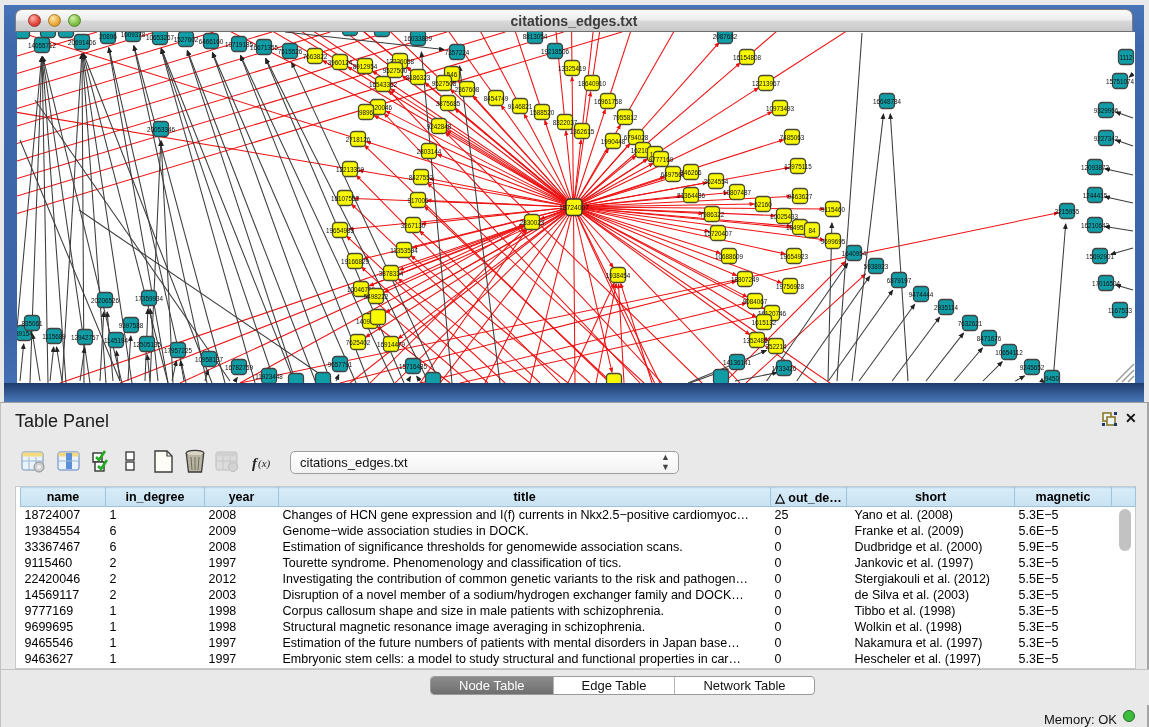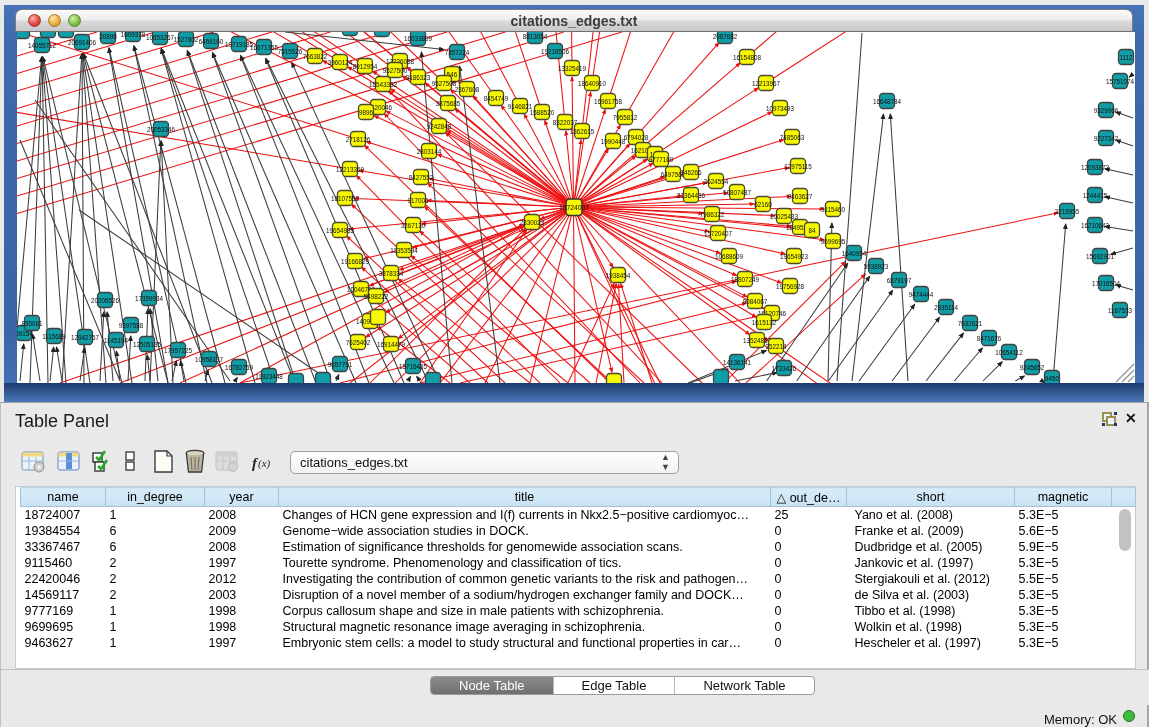--- a/index.html
+++ b/index.html
@@ -10,21 +10,21 @@
 #canvas{position:absolute;left:17px;top:32px;width:1118px;height:351px;background:#fff;overflow:hidden}
 #panel{position:absolute;left:0;top:402px;width:1149px;height:325px;background:#e9e9e9;border-top:1px solid #9f9f9f;border-left:1px solid #c0c0c0;border-right:2px solid #a5a5a5}
 #ptitle{position:absolute;left:14px;top:8px;font-size:18px;color:#1a1a1a}
 #pfloat{position:absolute;left:1101px;top:9px;width:15px;height:14px}
 #pclose{position:absolute;left:1124px;top:7px;font-size:14px;font-weight:bold;color:#111}
 #toolbar{position:absolute;left:14px;top:46px;height:40px}
 #combo{position:absolute;left:289px;top:48px;width:389px;height:23px;background:linear-gradient(180deg,#ffffff,#f2f2f2);border:1px solid #9e9e9e;border-radius:5px;font-size:13px;color:#111;line-height:21px;padding-left:9px}
 #combo .ud{position:absolute;right:8px;top:0px;font-size:9px;color:#444;line-height:10px}
 #tablewrap{position:absolute;left:14px;top:83px;width:1121px;height:183px;background:#fff;border:1px solid #c9c9c9}
 table{margin-left:4px;border-collapse:collapse;table-layout:fixed;width:1083px;font-size:12.5px}
-th{background:linear-gradient(180deg,#d8ecf8,#c8e2f2);border:1px solid #9fc4da;border-top:1px solid #b7d7e8;font-weight:normal;height:19px;font-size:12.5px;padding:0}
+th{background:linear-gradient(180deg,#d8ecf8,#c8e2f2);border:1px solid #9fc4da;border-top:1px solid #b7d7e8;font-weight:bold;height:19px;font-size:12.5px;padding:0}
 td{height:16px;padding:0 0 0 4px;white-space:nowrap;overflow:hidden;color:#000}
 .c0{width:85px} .c1{width:99px} .c2{width:74px} .c3{width:492px} .c4{width:76px} .c5{width:168px} .c6{width:97px} .c7{width:24px}
 td.c5{padding-left:8px}
 #vscroll{position:absolute;right:4px;top:22px;width:12px;height:42px;background:#c2c2c2;border-radius:6px}
 #tabstrip{position:absolute;left:0px;top:266px;width:1149px;border-top:1px solid #c2c2c2;height:36px;background:#e9e9e9}
 #segs{position:absolute;left:429px;top:6px;height:19px;display:flex;border:1px solid #9a9a9a;border-radius:4px;overflow:hidden;background:#fff}
 .seg{font-size:13px;line-height:18px;padding:0 28px;color:#111}
 .seg.on{background:linear-gradient(180deg,#8c8c8c,#6f6f6f);color:#fff}
 .seg+.seg{border-left:1px solid #b5b5b5}
 #mem{position:absolute;right:30px;top:309px;font-size:13px;color:#111}
@@ -653,21 +653,21 @@
             <td class="c5">Franke et al. (2009)</td>
             <td class="c6">5.6E−5</td>
             <td class="c7"></td>
           </tr>
 <tr>
             <td class="c0">33367467</td>
             <td class="c1">6</td>
             <td class="c2">2008</td>
             <td class="c3">Estimation of significance thresholds for genomewide association scans.</td>
             <td class="c4">0</td>
-            <td class="c5">Dudbridge et al. (2005)</td>
+            <td class="c5">Dudbridge et al. (2000)</td>
             <td class="c6">5.9E−5</td>
             <td class="c7"></td>
           </tr>
 <tr>
             <td class="c0">9115460</td>
             <td class="c1">2</td>
             <td class="c2">1997</td>
             <td class="c3">Tourette syndrome. Phenomenology and classification of tics.</td>
             <td class="c4">0</td>
             <td class="c5">Jankovic et al. (1997)</td>
@@ -704,20 +704,30 @@
             <td class="c6">5.3E−5</td>
             <td class="c7"></td>
           </tr>
 <tr>
             <td class="c0">9699695</td>
             <td class="c1">1</td>
             <td class="c2">1998</td>
             <td class="c3">Structural magnetic resonance image averaging in schizophrenia.</td>
             <td class="c4">0</td>
             <td class="c5">Wolkin et al. (1998)</td>
+            <td class="c6">5.3E−5</td>
+            <td class="c7"></td>
+          </tr>
+<tr>
+            <td class="c0">9465546</td>
+            <td class="c1">1</td>
+            <td class="c2">1997</td>
+            <td class="c3">Estimation of the future numbers of patients with mental disorders in Japan base…</td>
+            <td class="c4">0</td>
+            <td class="c5">Nakamura et al. (1997)</td>
             <td class="c6">5.3E−5</td>
             <td class="c7"></td>
           </tr>
 <tr>
             <td class="c0">9463627</td>
             <td class="c1">1</td>
             <td class="c2">1997</td>
             <td class="c3">Embryonic stem cells: a model to study structural and functional properties in car…</td>
             <td class="c4">0</td>
             <td class="c5">Hescheler et al. (1997)</td>

